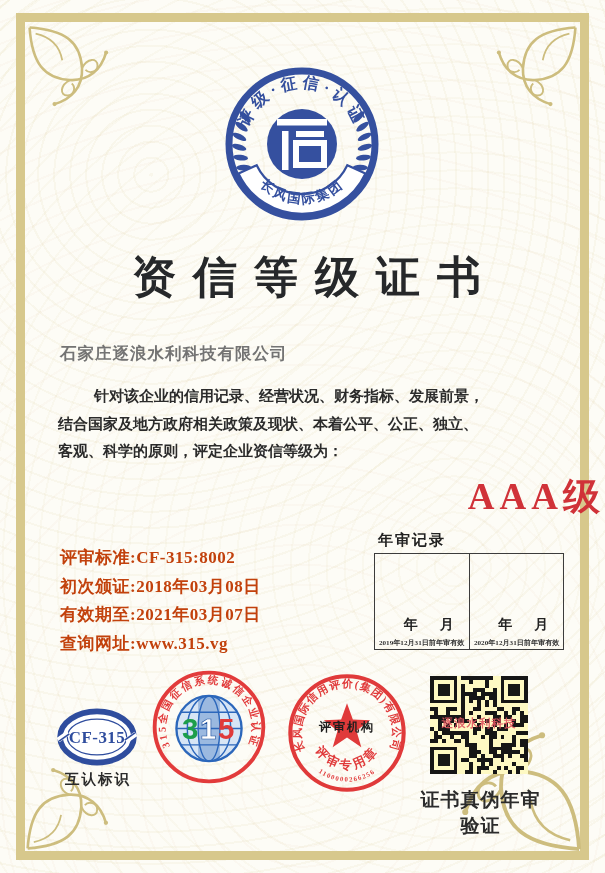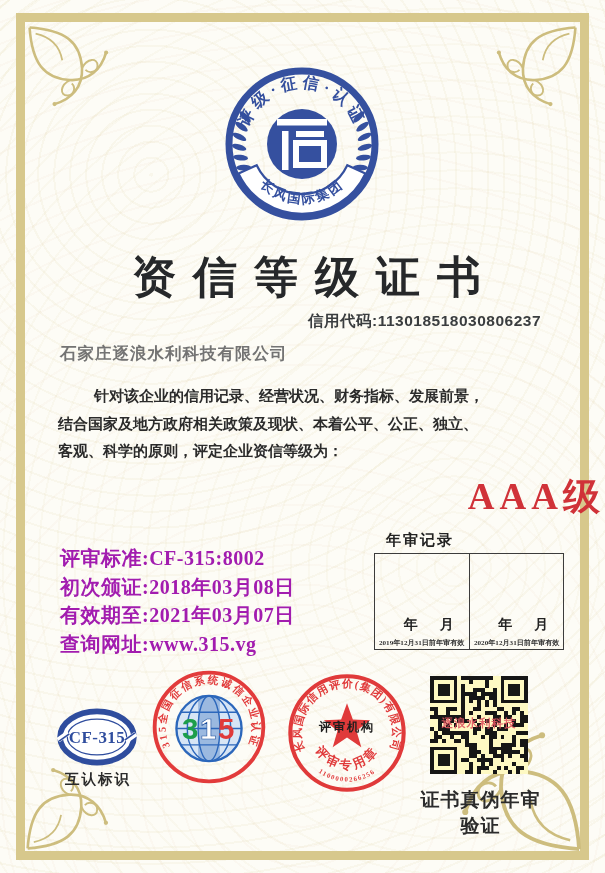--- a/index.html
+++ b/index.html
@@ -31,22 +31,22 @@
   .company{position:absolute;left:60px;top:343px;font-weight:700;
          font-family:"Liberation Sans",sans-serif;
          font-size:16.5px;color:#737373;letter-spacing:1px;}
   .body-text{position:absolute;left:58px;top:383px;width:496px;
          font-weight:700;font-size:15px;line-height:27.5px;color:#2b2b2b;}
   .body-text .line{white-space:nowrap;}
   .body-text .line.first{text-indent:36px;}
   .rating{position:absolute;left:0;right:0;top:472px;text-align:right;
          font-weight:700;font-size:37px;letter-spacing:5px;color:#d03238;}
   .fields{position:absolute;left:60px;top:544px;font-weight:700;
-         font-size:20px;color:#a21caf;line-height:28.5px;letter-spacing:.5px;}
-  .review-title{position:absolute;left:386px;top:531px;font-weight:700;
+         font-size:17px;color:#c2410c;line-height:28.5px;letter-spacing:.5px;}
+  .review-title{position:absolute;left:378px;top:531px;font-weight:700;
          font-size:15px;color:#222;letter-spacing:2px;text-align:center;}
   .review-box{position:absolute;left:374px;top:553px;width:188px;height:95px;
          border:1.5px solid #3c3c3c;display:flex;}
   .review-cell{position:relative;flex:1;}
   .review-cell + .review-cell{border-left:1.5px solid #3c3c3c;}
   .ym{position:absolute;left:0;right:0;bottom:15px;display:flex;
       justify-content:center;gap:22px;padding-left:14px;
       font-weight:700;font-size:14px;color:#222;}
   .note{position:absolute;left:0;right:0;bottom:1px;text-align:center;
       font-weight:700;font-size:7.5px;color:#333;transform:scale(.95);}
@@ -156,23 +156,20 @@
       </g>
       <path d="M -63.4,29.6 A 70,70 0 0 0 63.4,29.6 L 45.3,21.2 A 50,50 0 0 1 -45.3,21.2 Z" fill="#ffffff" stroke="#35509f" stroke-width="2.2"></path>
       <text font-size="13.5" font-weight="bold" fill="#35509f" letter-spacing="2">
         <textPath href="#arcBanner" startOffset="50%" text-anchor="middle">长风国际集团</textPath>
       </text>
     </svg>
   </div>
 
   <div class="title">资信等级证书</div>
 
-  <div class="credit-code">
-    <span>信用代码:</span><span>113018518030806237</span>
-  </div>
 
   <div class="company">石家庄逐浪水利科技有限公司</div>
 
   <div class="body-text">
     <div class="line first">针对该企业的信用记录、经营状况、财务指标、发展前景，</div>
     <div class="line">结合国家及地方政府相关政策及现状、本着公平、公正、独立、</div>
     <div class="line">客观、科学的原则，评定企业资信等级为：</div>
   </div>
 
   <div class="rating">AAA级</div>

